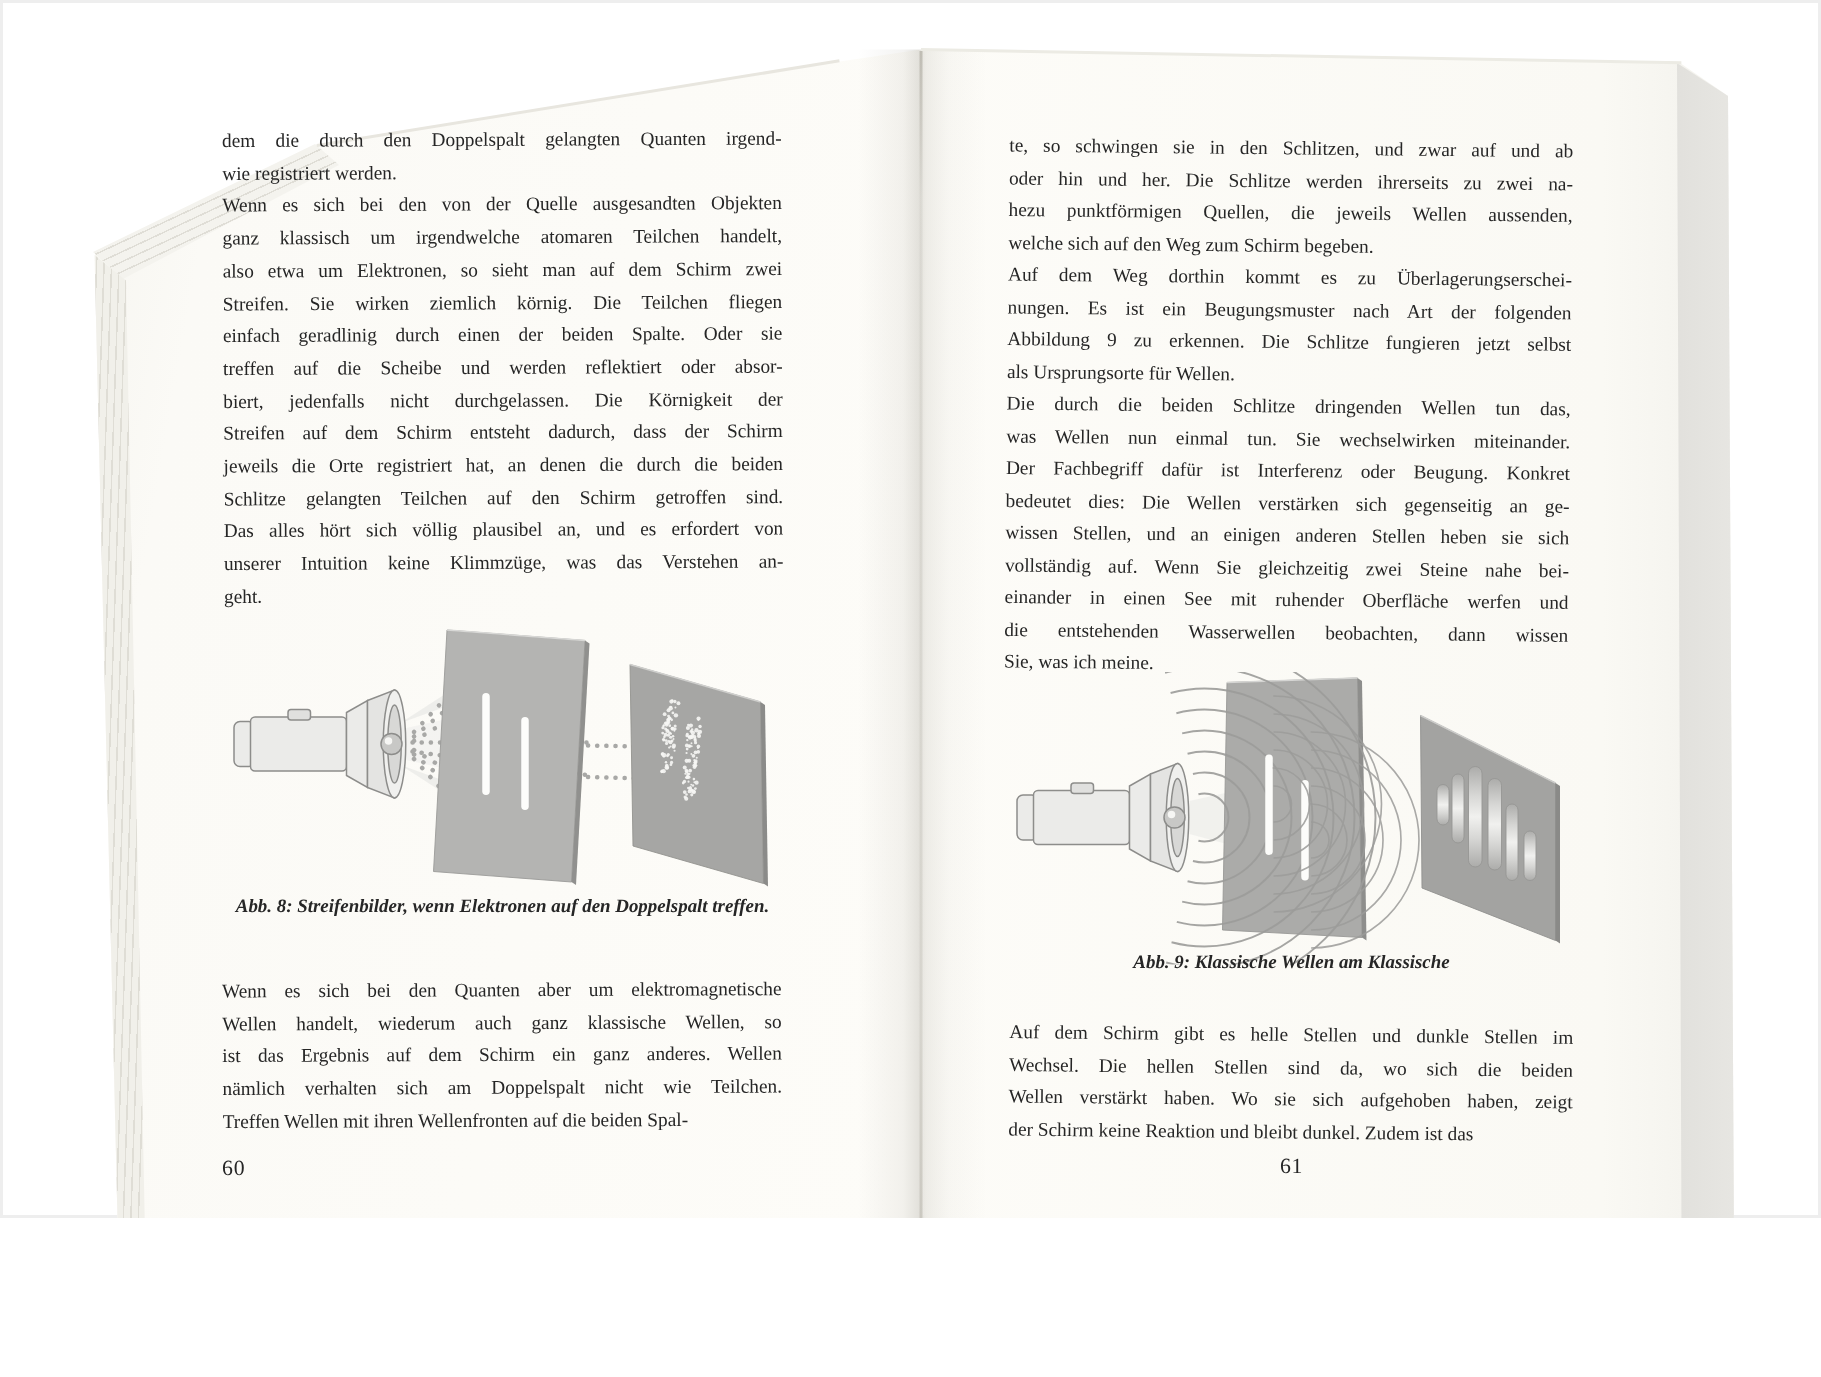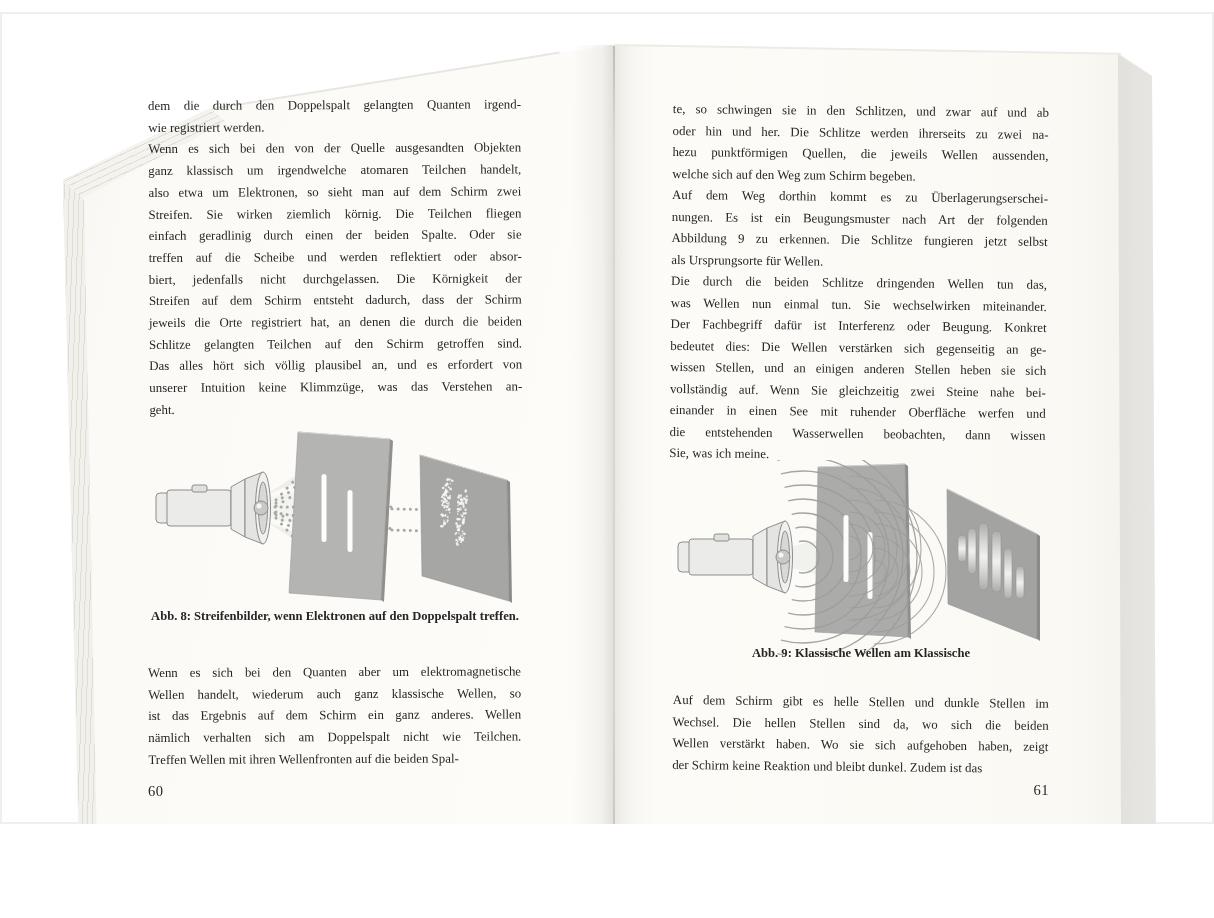--- a/index.html
+++ b/index.html
@@ -1,17 +1,17 @@
 <!DOCTYPE html>
 <html><head>
 <meta charset="utf-8">
 <style>
   html,body{margin:0;padding:0;background:#ffffff;}
   #photo{
-    position:relative;width:1214px;height:812px;margin:12px auto;
+    position:relative;width:1214px;height:812px;margin:0 auto;
     background:#ffffff;overflow:hidden;
     font-family:"Liberation Serif",serif;color:#262626;
     box-shadow:inset 0 0 0 2px rgba(205,205,205,.35);
   }
   .abs{position:absolute;}
   
   .page-block{position:absolute;inset:0;}
   .block-left{
     clip-path:polygon(63px 170px,210px 97px,560px 41px,614px 33px,616px 852px,79px 841px);
     background:linear-gradient(100deg,#edece6 0%,#f6f5f0 5%,#fbfaf6 12%,#fdfcf8 55%,#faf9f4 92%,#f3f2ec 100%);
@@ -43,21 +43,21 @@
     background:linear-gradient(180deg,rgba(120,115,100,.35),rgba(120,115,100,.10) 12%,rgba(120,115,100,.14) 80%,rgba(120,115,100,.28));
   }
   .edge-line{position:absolute;transform-origin:left top;background:#e3e1da;height:1.5px;}
   .shadow-strip{position:absolute;transform-origin:left top;filter:blur(2.5px);}
   
   .textblock{position:absolute;font-size:12.9px;line-height:21.7px;}
   .tb-left{transform:rotate(-0.25deg);transform-origin:left top;}
   .tb-right{transform:rotate(0.6deg);transform-origin:left top;line-height:21.5px;}
   .line{text-align:justify;text-align-last:justify;}
   .line.para-end{text-align-last:left;}
-  .caption{font-weight:600;font-size:12.6px;line-height:21.5px;}
+  .caption{font-style:italic;font-weight:600;font-size:12.6px;line-height:21.5px;}
   .caption .line{text-align:center;text-align-last:center;}
   .pagenum{position:absolute;font-size:14.5px;letter-spacing:.5px;}
   figure{margin:0;}
 </style>
 </head>
 <body>
 
 <div id="photo">
 
   <div class="page-block block-left"></div>
@@ -433,14 +433,14 @@
       <div class="line para-end">Abb. 9: Klassische Wellen am Klassische</div>
     </div>
 
   <div class="textblock tb-right" style="left:673px;top:678px;width:376px;">
       <div class="line">Auf dem Schirm gibt es helle Stellen und dunkle Stellen im</div>
       <div class="line">Wechsel. Die hellen Stellen sind da, wo sich die beiden</div>
       <div class="line">Wellen verstärkt haben. Wo sie sich aufgehoben haben, zeigt</div>
       <div class="line para-end">der Schirm keine Reaktion und bleibt dunkel. Zudem ist das</div>
     </div>
 
-  <div class="pagenum" style="left:673px;top:770px;width:376px;text-align:right;">61</div>
+  <div class="pagenum" style="left:673px;top:770px;width:376px;text-align:center;">61</div>
 </div>
 
 </body></html>

